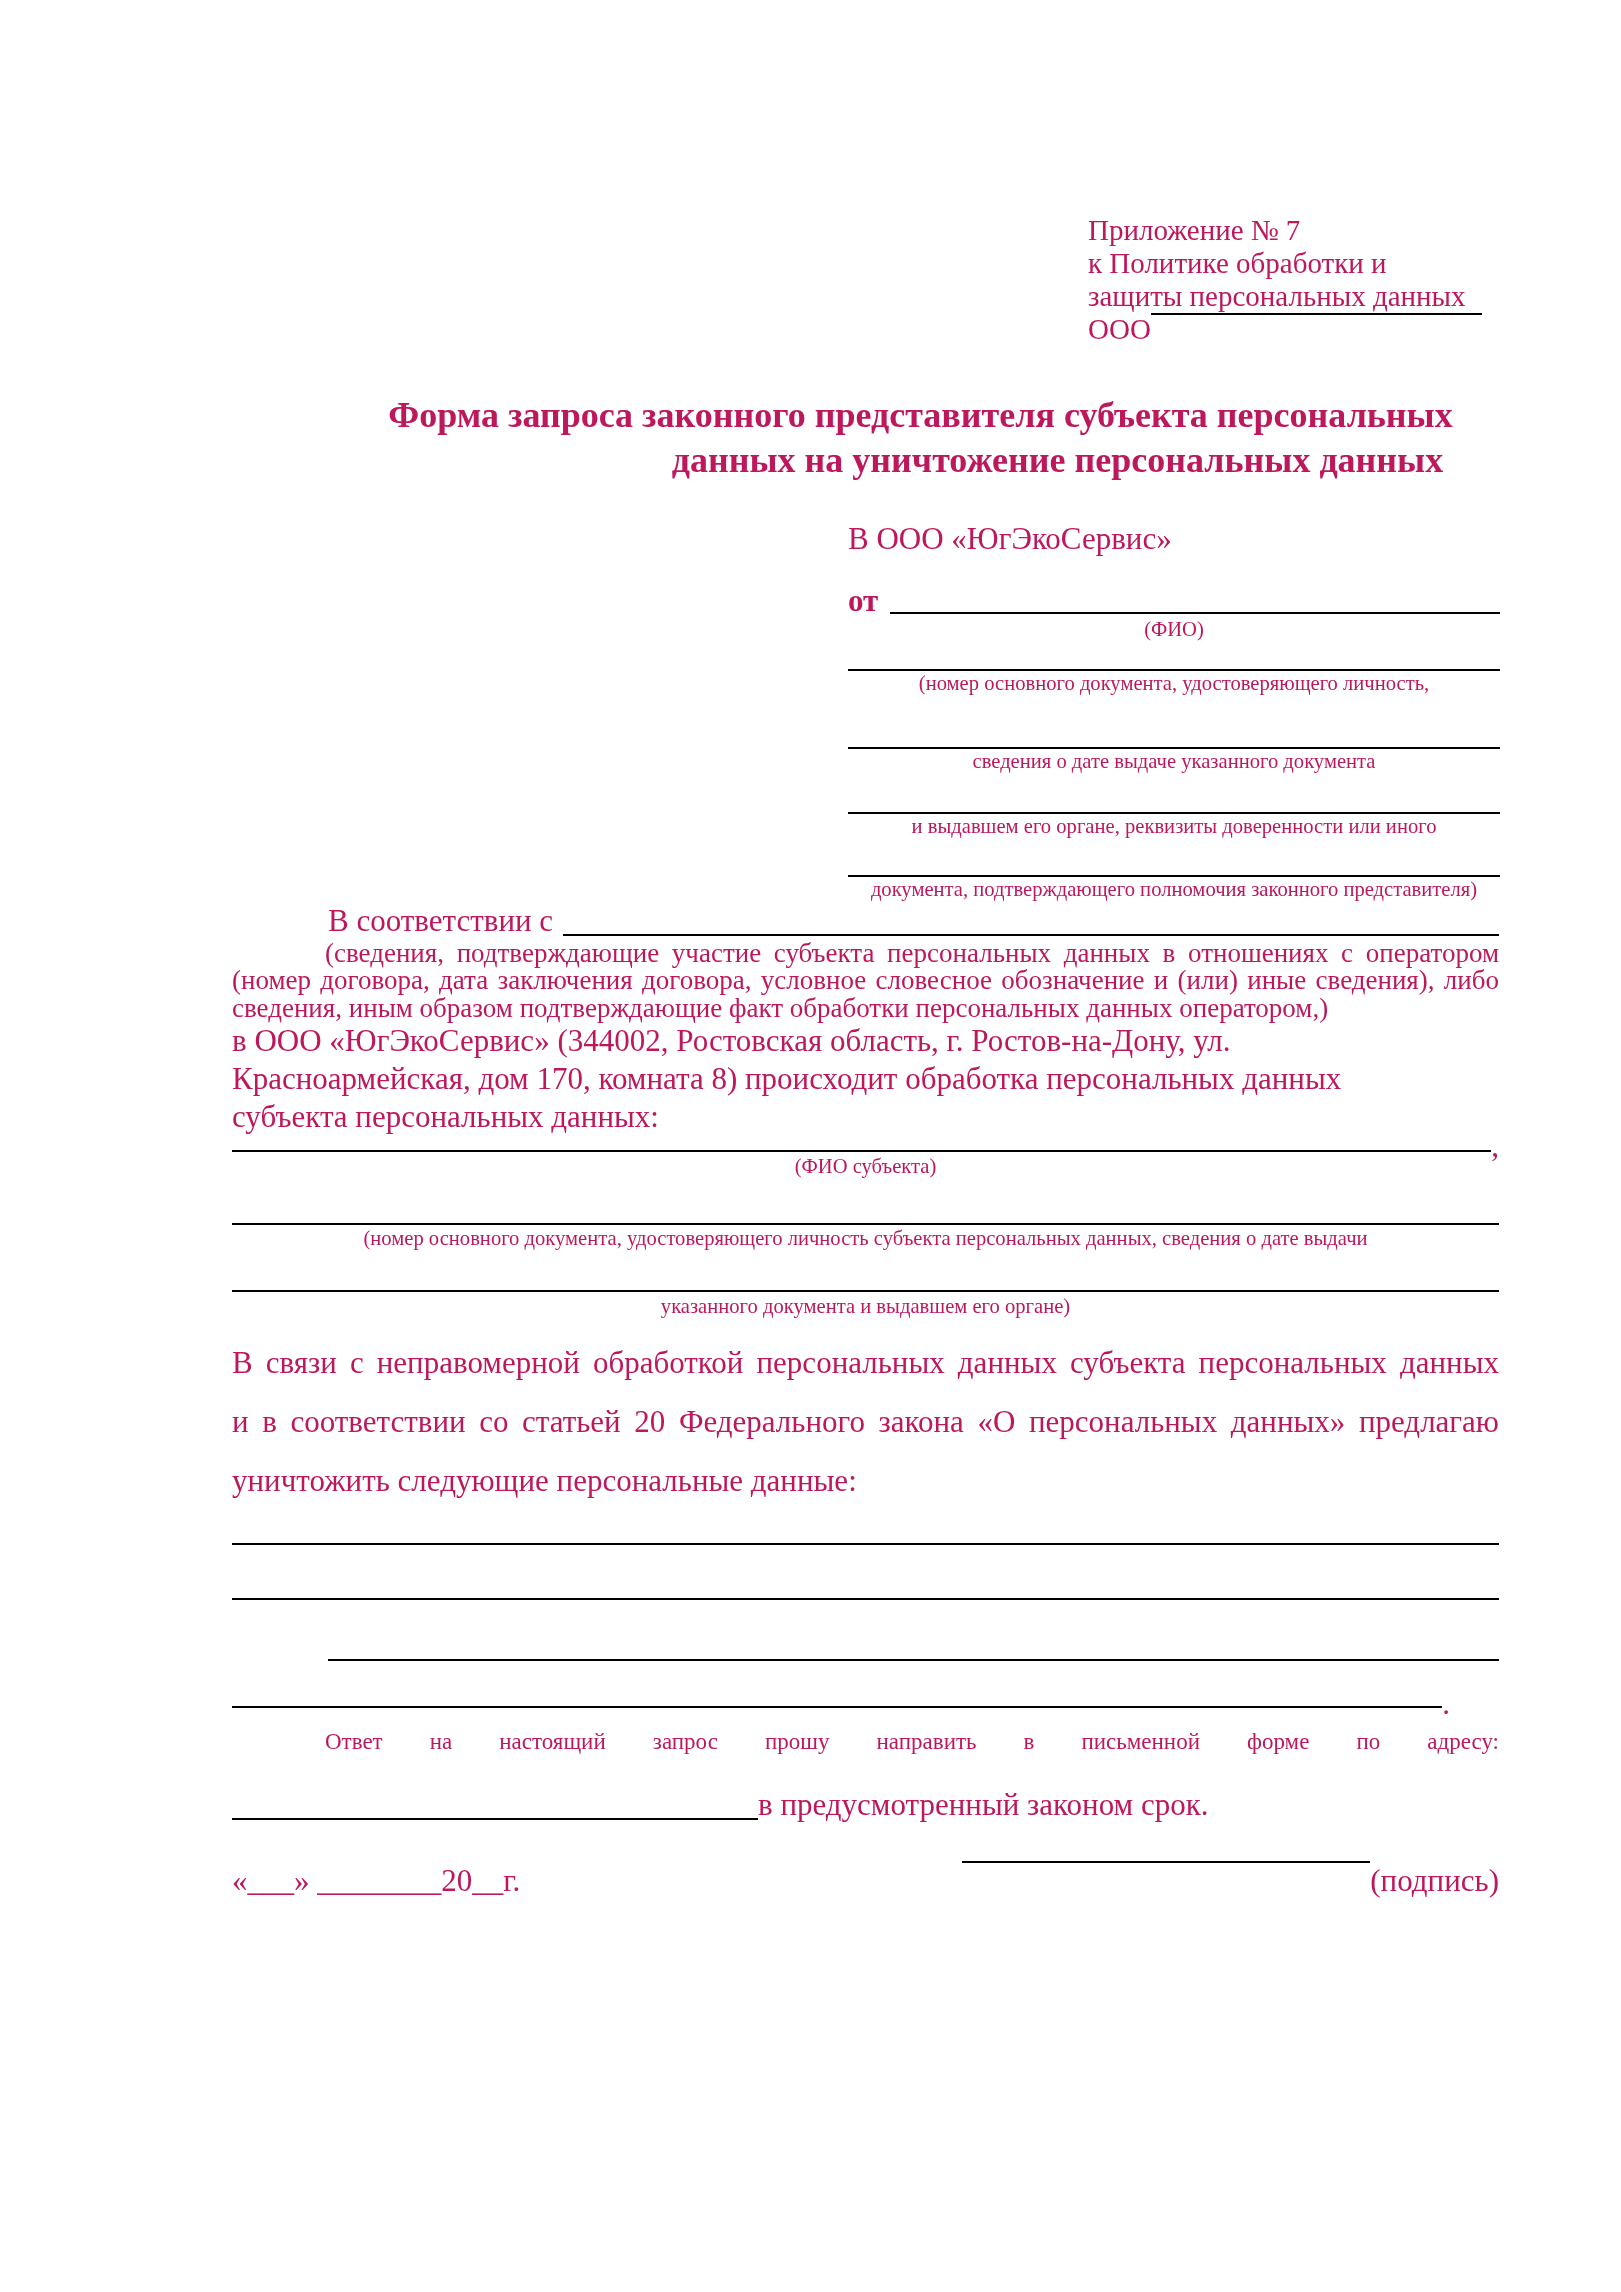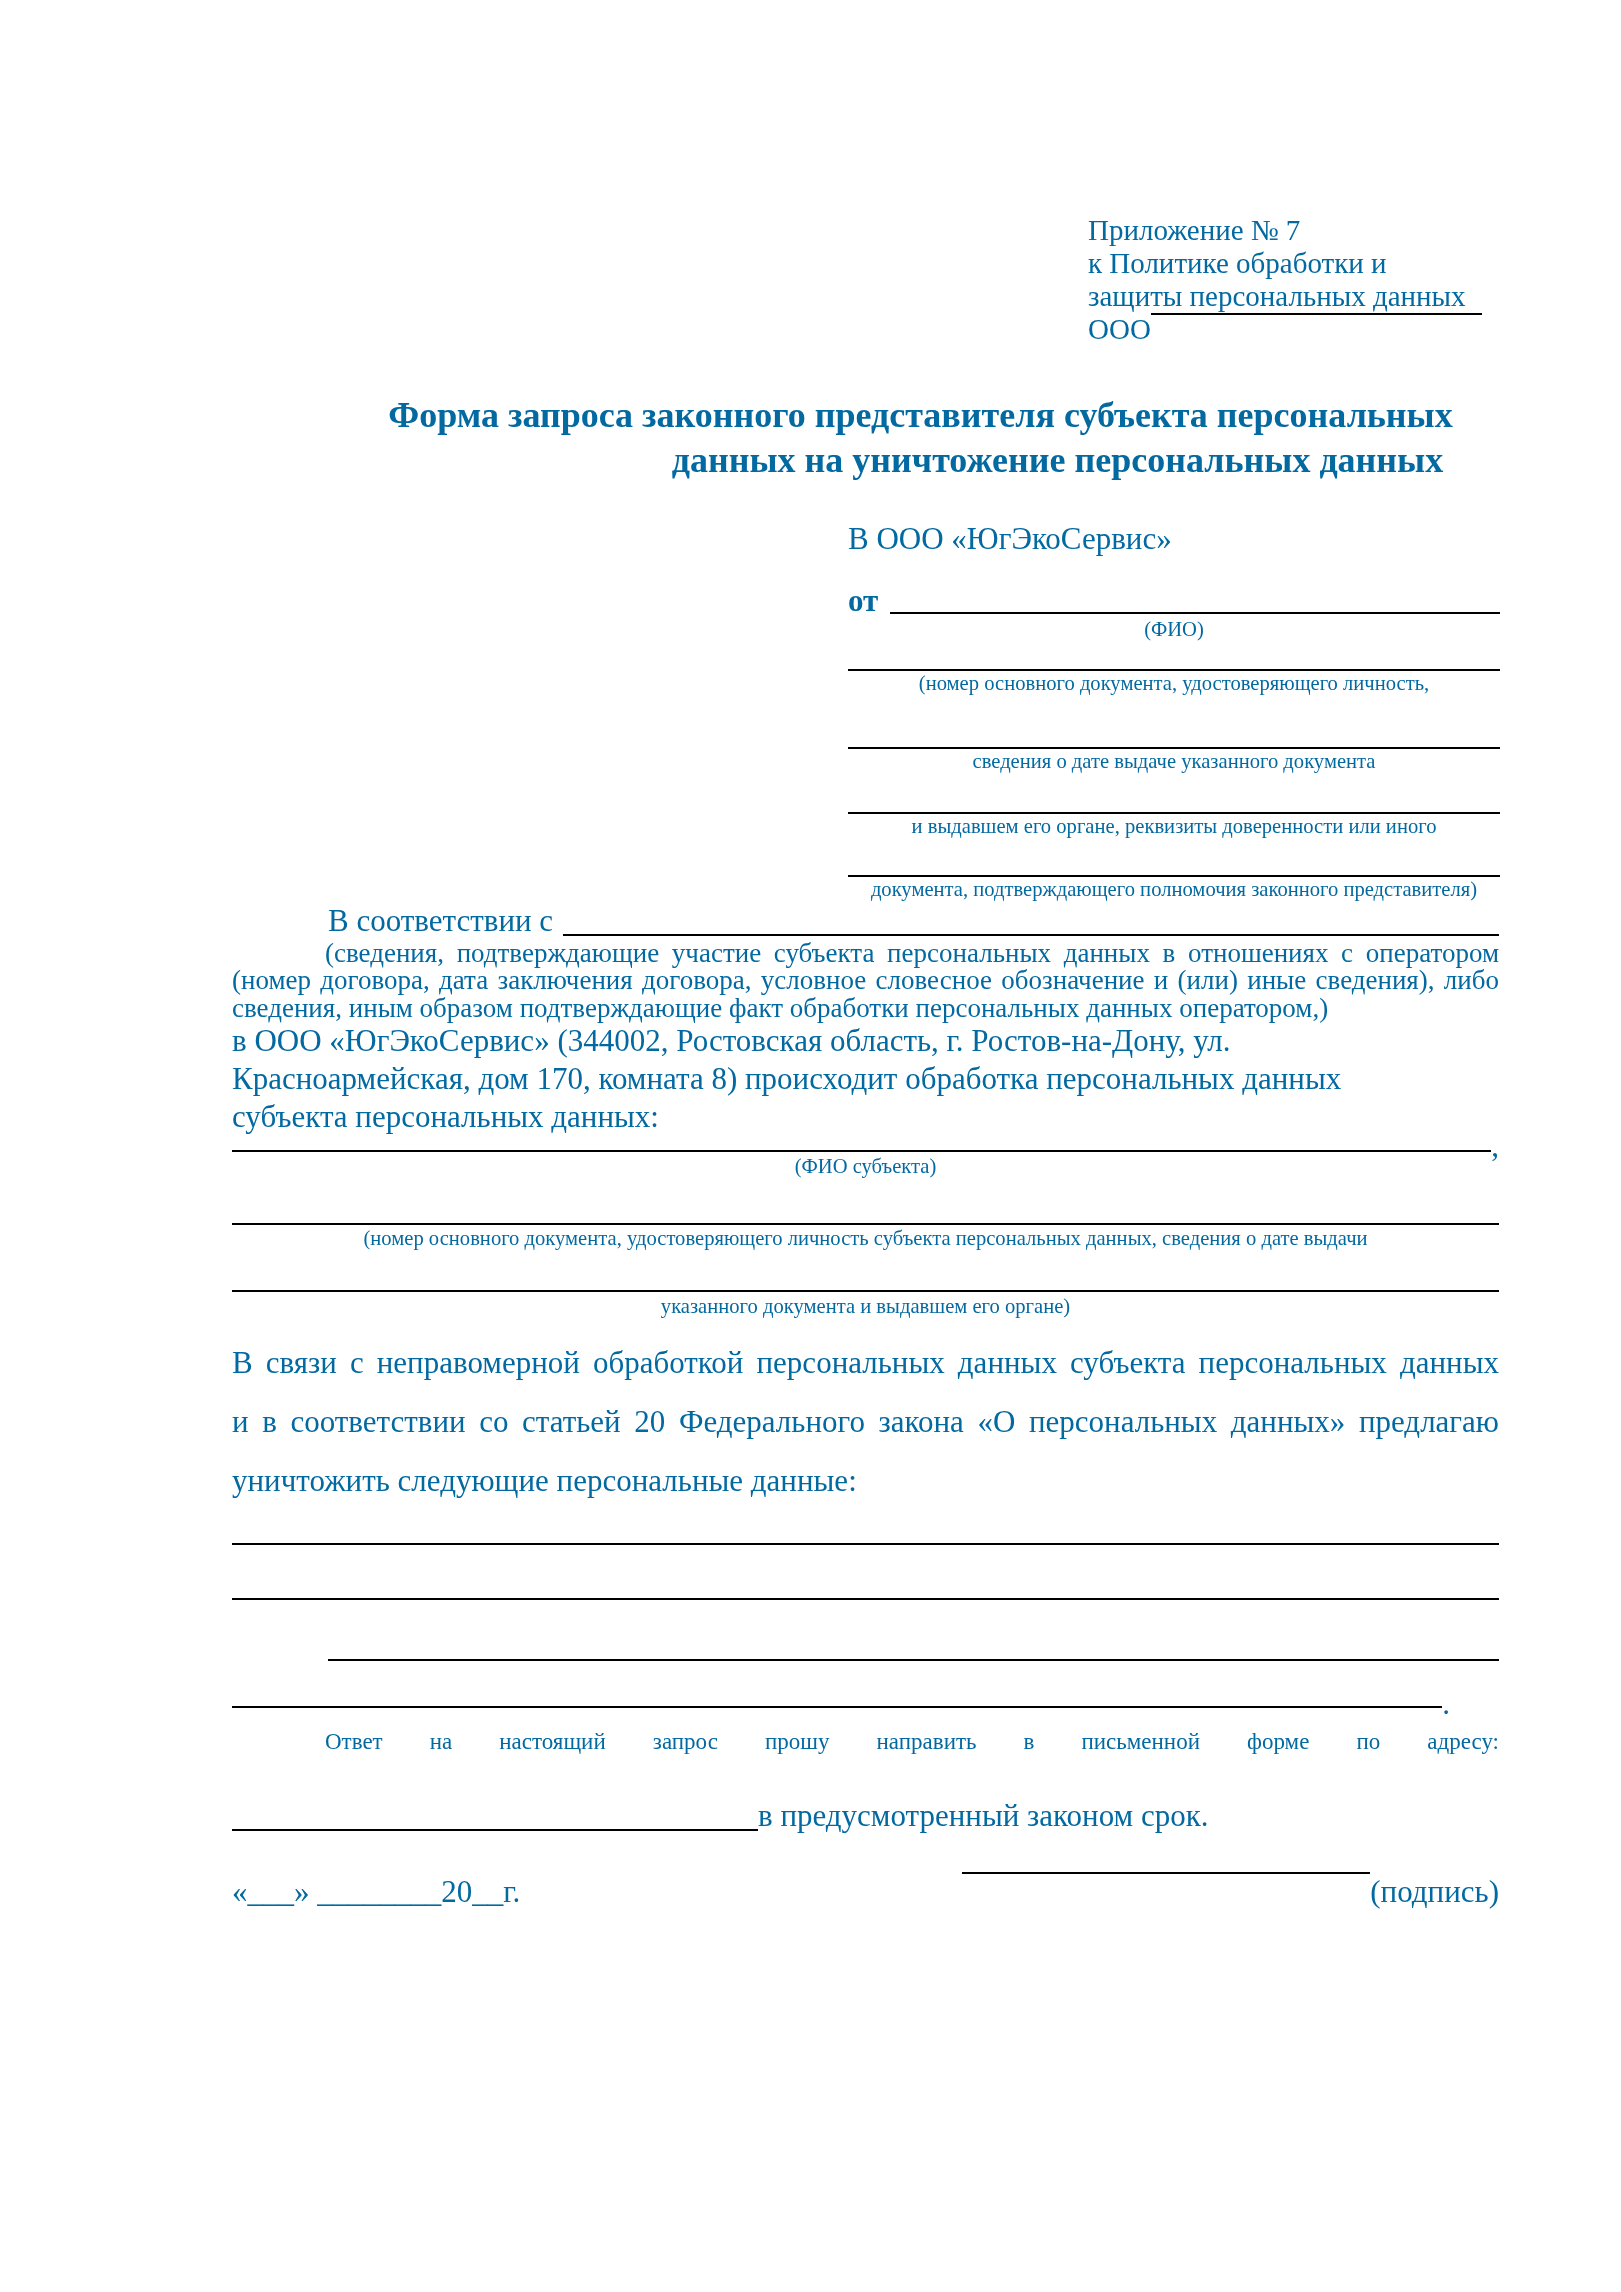--- a/index.html
+++ b/index.html
@@ -1,21 +1,21 @@
 <!DOCTYPE html>
 <html><head>
 <meta charset="utf-8">
 <style>
   html, body { margin: 0; padding: 0; background: #ffffff; }
   .page {
     position: relative;
     width: 1621px;
     height: 2293px;
     background: #ffffff;
-    color: #0369a1;
+    color: #be185d;
     font-family: "Liberation Serif", "DejaVu Serif", serif;
     overflow: hidden;
     box-sizing: border-box;
     padding: 0 122px 0 232px;
   }
   .fill { flex: 1 1 auto; border-bottom: 2px solid #000; }
   .row { display: flex; align-items: flex-end; }
 
   
   .appendix { margin-top: 214px; margin-left: 856px; width: 412px;
@@ -70,21 +70,21 @@
   .reason { margin-top: 27.4px; height: 37px; font-size: 31px; }
   .reason .ind { width: 96px; flex: 0 0 96px; }
   .reason .lbl { line-height: 37px; padding-right: 13.7px; }
   .reason .fill { margin-bottom: 3.9px; }
 
   .period-row { margin-top: 41px; height: 2px; padding-right: 49px; }
   .period-row .dot { font-size: 31px; line-height: 7.8px; }
 
   .reply1 { margin-top: 14px; font-size: 23px; line-height: 39px;
             text-indent: 93px; text-align: justify; text-align-last: justify; }
-  .reply2 { margin-top: 35px; height: 39px; font-size: 31px; text-align: center; }
+  .reply2 { margin-top: 24px; height: 39px; font-size: 31px; text-align: center; }
   .reply2 .uline { width: 526px; flex: 0 0 526px; border-bottom: 2px solid #000;
                    margin-bottom: 3.9px; }
   .reply2 .txt { line-height: 39px; }
 
   .footer { margin-top: 37px; display: flex; justify-content: space-between;
             align-items: flex-end; font-size: 31px; }
   .footer .date { line-height: 39px; }
   .footer .sig { display: flex; align-items: flex-start; }
   .footer .sig .uline { width: 408px; border-bottom: 2px solid #000;
                         margin-bottom: 4.9px; }

